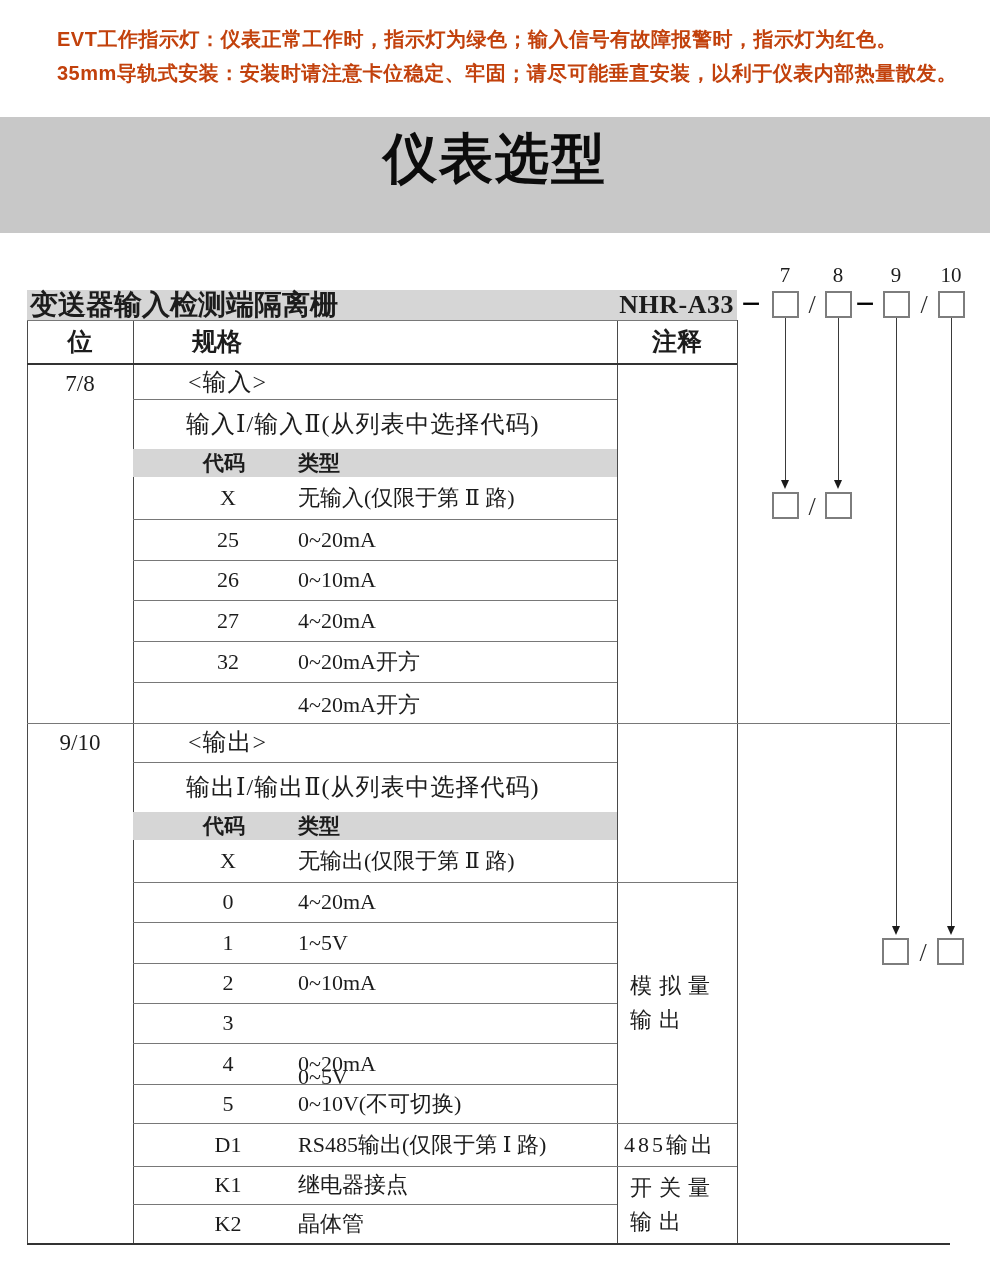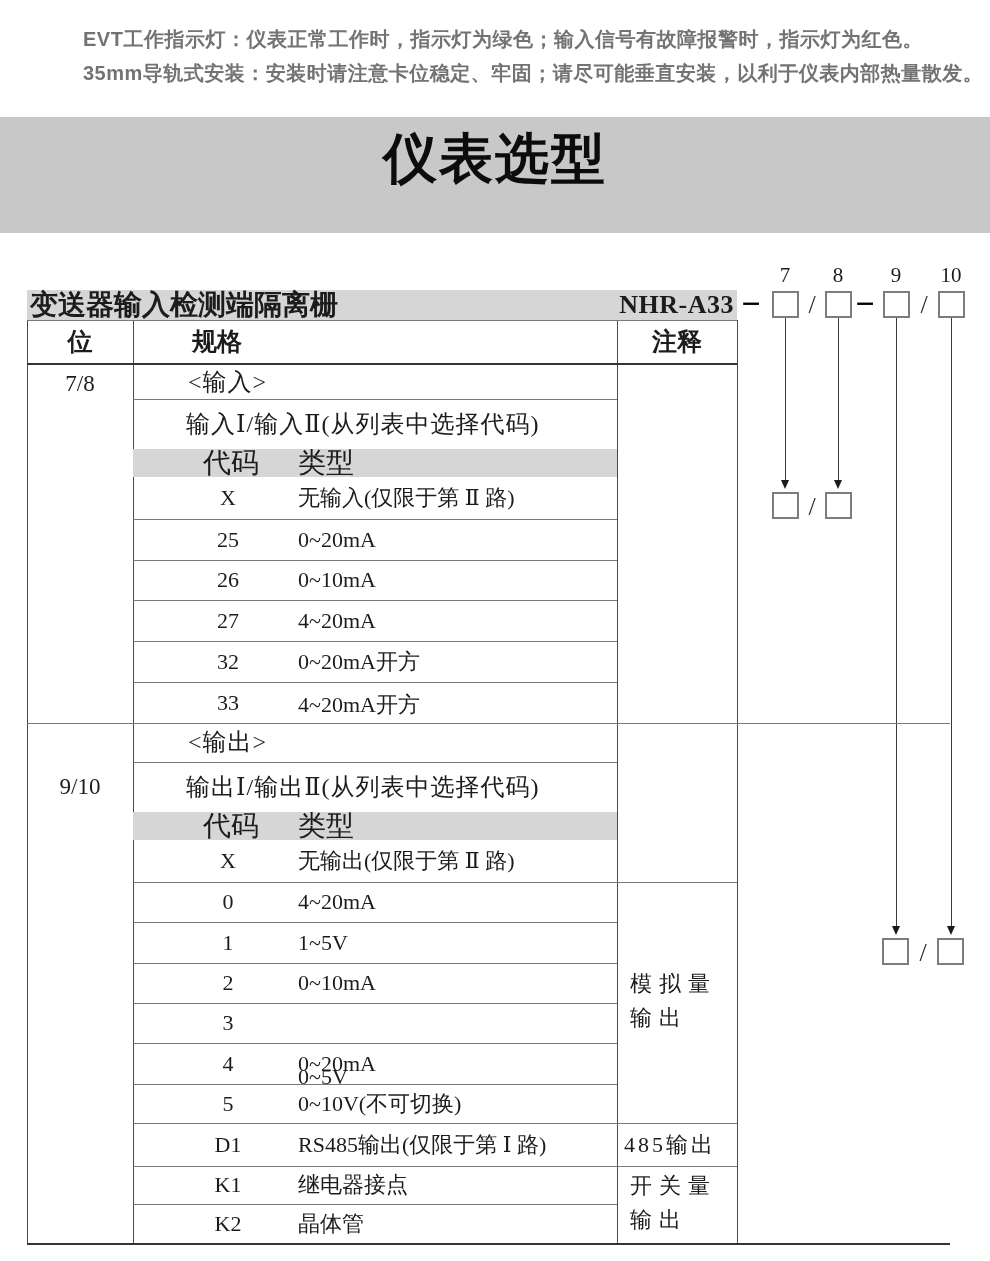--- a/index.html
+++ b/index.html
@@ -1,40 +1,40 @@
 <!DOCTYPE html>
 <html><head>
 <meta charset="utf-8">
 <style>
   html,body{margin:0;padding:0;background:#ffffff;}
   .page{position:relative;width:990px;height:1261px;background:#fff;overflow:hidden;
         font-family:"Liberation Serif","DejaVu Serif",serif;color:#1c1c1c;}
   .abs{position:absolute;}
   .sans{font-family:"Liberation Sans","DejaVu Sans",sans-serif;}
-  .intro{left:57px;font-weight:bold;font-size:20px;letter-spacing:0.5px;color:#737373;white-space:nowrap;margin-left:26px;}
+  .intro{left:57px;font-weight:bold;font-size:20px;letter-spacing:0.5px;color:#c2410c;white-space:nowrap;}
   .banner{left:0;top:117px;width:990px;height:116px;background:#c8c8c8;}
   .banner-title{left:0;top:6px;width:990px;text-align:center;font-size:54px;font-weight:bold;color:#0c0c0c;letter-spacing:2px;}
   .banner-sub{left:0;top:69px;width:990px;text-align:center;font-size:20px;color:#141414;letter-spacing:-0.3px;}
   .titlebar{left:27px;top:290px;width:710px;height:30px;background:#d6d6d6;}
   .prodname{left:3px;top:0;height:30px;line-height:30px;font-size:28px;font-weight:bold;white-space:nowrap;}
   .model{right:3px;top:0;height:30px;line-height:30px;font-size:26px;font-weight:600;letter-spacing:0.5px;}
   .vl{width:1px;background:#4a4a4a;}
   .hl{height:1px;background:#787878;}
   .hl.dark{height:2px;background:#333;}
   .graybar{left:133px;width:484px;height:28px;background:#d6d6d6;}
   .th{font-size:25px;font-weight:bold;line-height:44px;}
   .center{text-align:center;}
   .bit{left:27px;width:106px;text-align:center;font-size:23px;}
   .group{left:188px;font-size:24px;letter-spacing:1px;white-space:nowrap;}
   .desc{left:186px;font-size:24px;letter-spacing:1px;white-space:nowrap;}
-  .subh{font-size:28px;font-weight:normal;line-height:28px;}
+  .subh{font-size:21px;font-weight:bold;line-height:28px;}
   .codecell{left:133px;width:190px;text-align:center;font-size:22px;}
   .typecell{left:298px;font-size:22px;white-space:nowrap;}
   .note2{left:630px;width:100px;display:flex;flex-direction:column;justify-content:center;
-         font-size:22px;letter-spacing:7px;line-height:34px;font-family:Liberation Mono, monospace;}
+         font-size:22px;letter-spacing:7px;line-height:34px;}
   .note1{left:624px;font-size:22px;letter-spacing:3px;}
   .obox{width:27px;height:27px;box-sizing:border-box;border:2px solid #7d7d7d;background:#fff;}
   .digit{width:40px;text-align:center;font-size:21px;line-height:26px;top:262px;}
   .slash{width:20px;text-align:center;font-size:26px;line-height:27px;color:#2a2a2a;}
   .dashsep{width:20px;text-align:center;font-size:34px;font-weight:bold;line-height:30px;color:#000;}
   .aline{width:1px;background:#3a3a3a;}
   .ahead{width:0;height:0;border-left:4px solid transparent;border-right:4px solid transparent;border-top:9px solid #1a1a1a;}
 </style>
 </head>
 <body>
@@ -123,24 +123,23 @@
   <div class="abs codecell" style="top:477px;line-height:42px;">X</div>
   <div class="abs typecell" style="top:477px;line-height:42px;">无输入(仅限于第 Ⅱ 路)</div>
   <div class="abs codecell" style="top:519px;line-height:41px;">25</div>
   <div class="abs typecell" style="top:519px;line-height:41px;">0~20mA</div>
   <div class="abs codecell" style="top:560px;line-height:40px;">26</div>
   <div class="abs typecell" style="top:560px;line-height:40px;">0~10mA</div>
   <div class="abs codecell" style="top:600px;line-height:41px;">27</div>
   <div class="abs typecell" style="top:600px;line-height:41px;">4~20mA</div>
   <div class="abs codecell" style="top:641px;line-height:41px;">32</div>
   <div class="abs typecell" style="top:641px;line-height:41px;">0~20mA开方</div>
-  <div class="abs codecell" style="top:682px;line-height:41px;">33</div>
   <div class="abs typecell" style="top:684px;line-height:41px;">4~20mA开方</div>
 
-  <div class="abs bit" style="top:724px;line-height:38px;margin-top:44px;">9/10</div>
+  <div class="abs bit" style="top:724px;line-height:38px;">9/10</div>
   <div class="abs group" style="top:723px;line-height:39px;">&lt;输出&gt;</div>
   <div class="abs desc" style="top:762px;line-height:50px;">输出Ⅰ/输出Ⅱ(从列表中选择代码)</div>
   <div class="abs graybar" style="top:812px;">
     <div class="abs subh" style="left:70px;">代码</div>
     <div class="abs subh" style="left:165px;">类型</div>
   </div>
   <div class="abs codecell" style="top:840px;line-height:42px;">X</div>
   <div class="abs typecell" style="top:840px;line-height:42px;">无输出(仅限于第 Ⅱ 路)</div>
   <div class="abs codecell" style="top:882px;line-height:40px;">0</div>
   <div class="abs typecell" style="top:882px;line-height:40px;">4~20mA</div>

